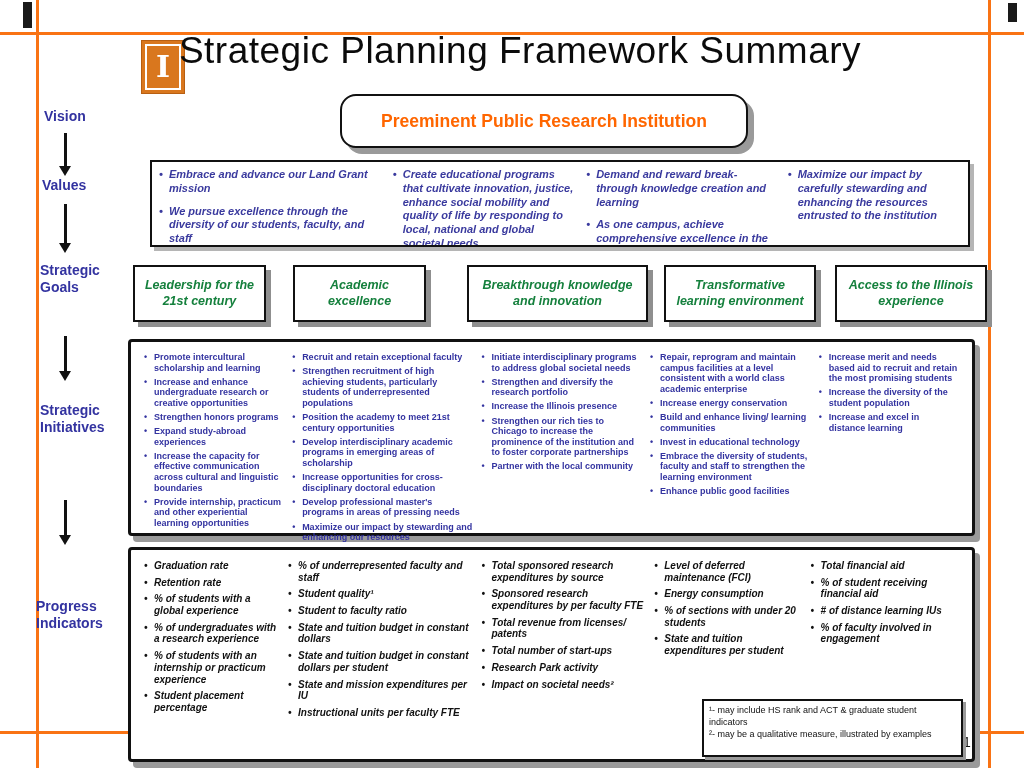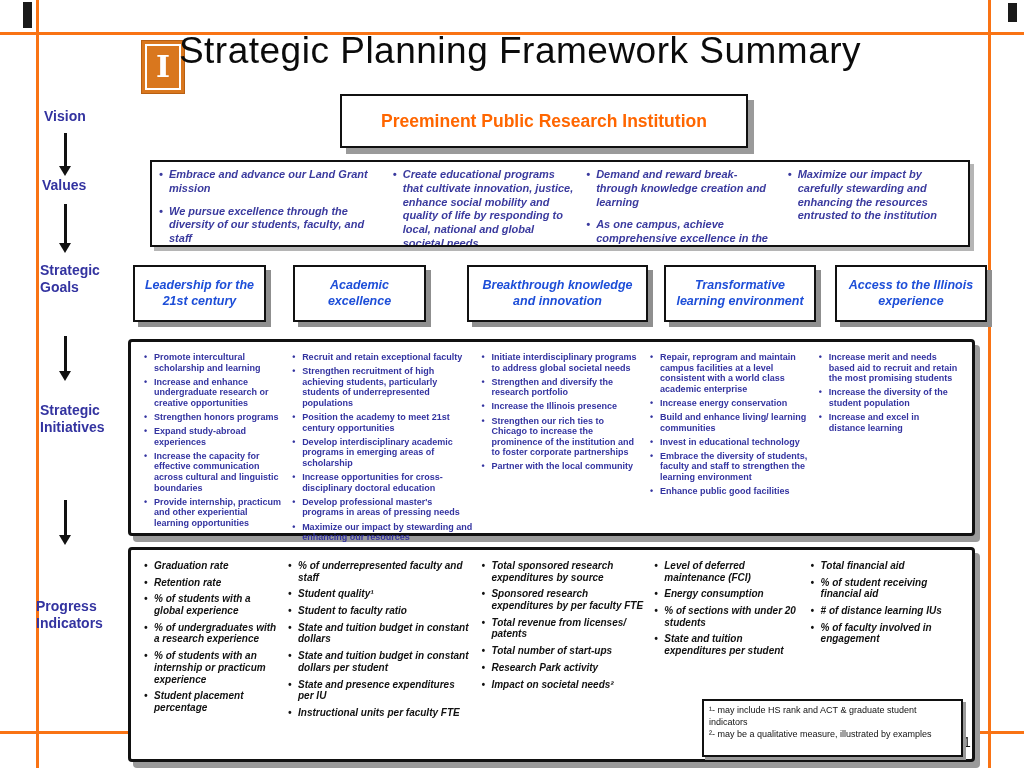--- a/index.html
+++ b/index.html
@@ -15,27 +15,27 @@
   .logo-i{color:#fff;font-family:"DejaVu Serif","Liberation Serif",serif;font-weight:bold;font-size:30px;line-height:1;}
   .title{position:absolute;left:150px;top:30px;width:740px;text-align:center;
          font-size:37px;letter-spacing:0.5px;color:#0b0b0b;}
   
   .rail-label{position:absolute;color:#3333a0;font-weight:bold;font-size:14px;line-height:1.2;}
   .down-arrow{position:absolute;width:3px;background:#111;}
   .down-arrow::after{content:"";position:absolute;bottom:-9px;left:-5px;
       border:6.5px solid transparent;border-top:10px solid #111;border-bottom:0;}
   
   .shadow-box{position:absolute;background:#fff;border:2px solid #111;box-shadow:6px 6px 0 #9a9a9a;}
-  .vision-box{left:340px;top:94px;width:404px;height:50px;display:flex;align-items:center;justify-content:center;}
+  .vision-box{left:340px;top:94px;width:404px;height:50px;display:flex;align-items:center;justify-content:center;border-radius:16px;}
   .vision-text{color:#ff6600;font-weight:bold;font-size:17.5px;}
   .values-box{left:150px;top:160px;width:820px;height:87px;box-shadow:4px 4px 0 #b5b5b5;
               display:flex;overflow:hidden;padding:6px 4px 0 6px;box-sizing:border-box;}
   .goal-box{position:absolute;top:265px;height:57px;background:#fff;border:2.5px solid #111;
             box-shadow:5px 5px 0 #8f8f8f;display:flex;align-items:center;justify-content:center;box-sizing:border-box;}
-  .goal-text{color:#1d4ed8;font-weight:bold;font-style:italic;font-size:12.5px;text-align:center;line-height:1.25;padding:0 6px;}
+  .goal-text{color:#15803d;font-weight:bold;font-style:italic;font-size:12.5px;text-align:center;line-height:1.25;padding:0 6px;}
   .round-box{position:absolute;left:128px;width:847px;background:#fff;border:3px solid #111;
              border-radius:4px;box-shadow:5px 6px 0 #9a9a9a;display:flex;box-sizing:border-box;}
   .init-box{top:339px;height:197px;padding:10px 6px 2px 12px;}
   .ind-box{top:547px;height:215px;padding:10px 6px 2px 12px;}
   
   ul.blist{margin:0;padding:0;list-style:none;}
   ul.blist li{position:relative;padding-left:11px;}
   ul.blist li::before{content:"\2022";position:absolute;left:1px;top:0;}
   .vcol{box-sizing:border-box;padding-right:10px;}
   .vcol ul.blist{color:#3a3a9e;font-weight:bold;font-style:italic;font-size:11px;line-height:1.25;}
@@ -187,21 +187,21 @@
         <li>Student placement percentage</li>
       </ul>
     </div>
   <div class="icol ind-c2">
       <ul class="blist">
         <li>% of underrepresented faculty and staff</li>
         <li>Student quality¹</li>
         <li>Student to faculty ratio</li>
         <li>State and tuition budget in constant dollars</li>
         <li>State and tuition budget in constant dollars per student</li>
-        <li>State and presence expenditures per IU</li>
+        <li>State and mission expenditures per IU</li>
         <li>Instructional units per faculty FTE</li>
       </ul>
     </div>
   <div class="icol ind-c3">
       <ul class="blist">
         <li>Total sponsored research expenditures by source</li>
         <li>Sponsored research expenditures by per faculty FTE</li>
         <li>Total revenue from licenses/ patents</li>
         <li>Total number of start-ups</li>
         <li>Research Park activity</li>

